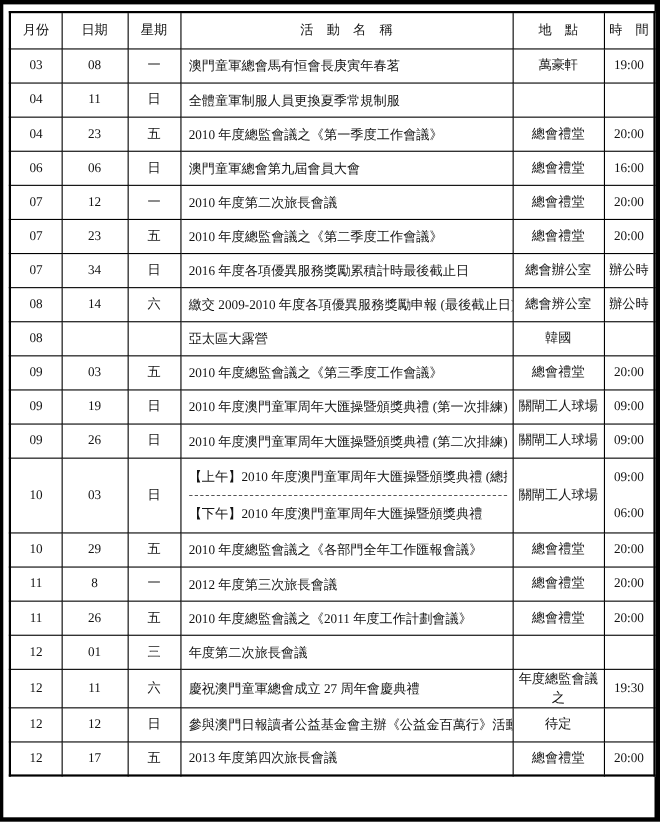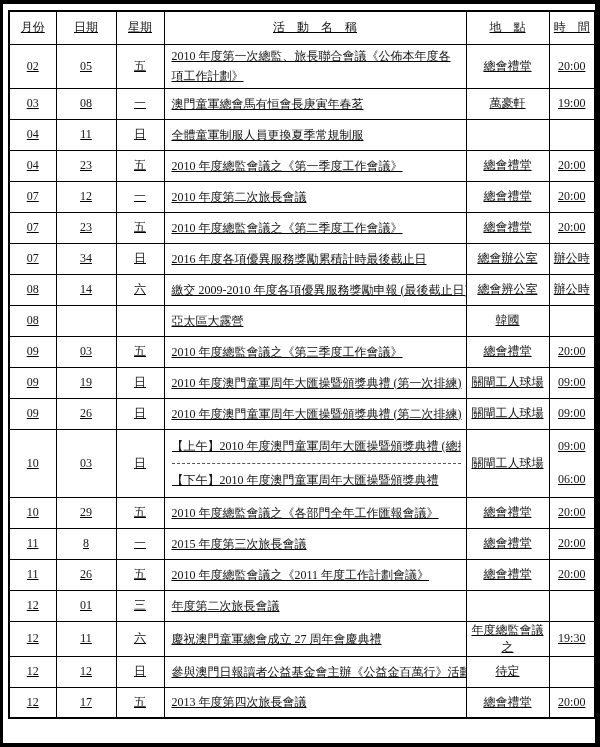--- a/index.html
+++ b/index.html
@@ -17,21 +17,20 @@
     background:#fff;
   }
   table.schedule{
     position:absolute;
     left:5px;top:6px;
     border-collapse:collapse;
     table-layout:fixed;
     width:586px;
     border:2px solid #000;
     background:#fff;
-    text-decoration:underline;
   }
   col.c-month{width:47px;}
   col.c-date{width:60px;}
   col.c-week{width:48px;}
   col.c-act{width:302px;}
   col.c-loc{width:83px;}
   col.c-time{width:46px;}
   th,td{
     border:1px solid #000;
     font-size:12px;
@@ -86,28 +85,20 @@
       <tr>
         <th>月份</th>
         <th>日期</th>
         <th>星期</th>
         <th>活　動　名　稱</th>
         <th>地　點</th>
         <th>時　間</th>
       </tr>
     </thead>
     <tbody id="rows-body">
-        <tr class="tall">
-    <td>02</td>
-    <td>05</td>
-    <td>五</td>
-    <td class="act">2010 年度第一次總監、旅長聯合會議《公佈本年度各項工作計劃》</td>
-    <td>總會禮堂</td>
-    <td class="time">20:00</td>
-  </tr>
         <tr>
     <td>03</td>
     <td>08</td>
     <td>一</td>
     <td class="act">澳門童軍總會馬有恒會長庚寅年春茗</td>
     <td>萬豪軒</td>
     <td class="time">19:00</td>
   </tr>
         <tr>
     <td>04</td>
@@ -117,20 +108,28 @@
     <td></td>
     <td class="time"></td>
   </tr>
         <tr>
     <td>04</td>
     <td>23</td>
     <td>五</td>
     <td class="act">2010 年度總監會議之《第一季度工作會議》</td>
     <td>總會禮堂</td>
     <td class="time">20:00</td>
+  </tr>
+        <tr>
+    <td>06</td>
+    <td>06</td>
+    <td>日</td>
+    <td class="act">澳門童軍總會第九屆會員大會</td>
+    <td>總會禮堂</td>
+    <td class="time">16:00</td>
   </tr>
         <tr>
     <td>07</td>
     <td>12</td>
     <td>一</td>
     <td class="act">2010 年度第二次旅長會議</td>
     <td>總會禮堂</td>
     <td class="time">20:00</td>
   </tr>
         <tr>
@@ -208,21 +207,21 @@
     <td>29</td>
     <td>五</td>
     <td class="act">2010 年度總監會議之《各部門全年工作匯報會議》</td>
     <td>總會禮堂</td>
     <td class="time">20:00</td>
   </tr>
         <tr>
     <td>11</td>
     <td>8</td>
     <td>一</td>
-    <td class="act">2015 年度第三次旅長會議</td>
+    <td class="act">2012 年度第三次旅長會議</td>
     <td>總會禮堂</td>
     <td class="time">20:00</td>
   </tr>
         <tr>
     <td>11</td>
     <td>26</td>
     <td>五</td>
     <td class="act">2010 年度總監會議之《2011 年度工作計劃會議》</td>
     <td>總會禮堂</td>
     <td class="time">20:00</td>

